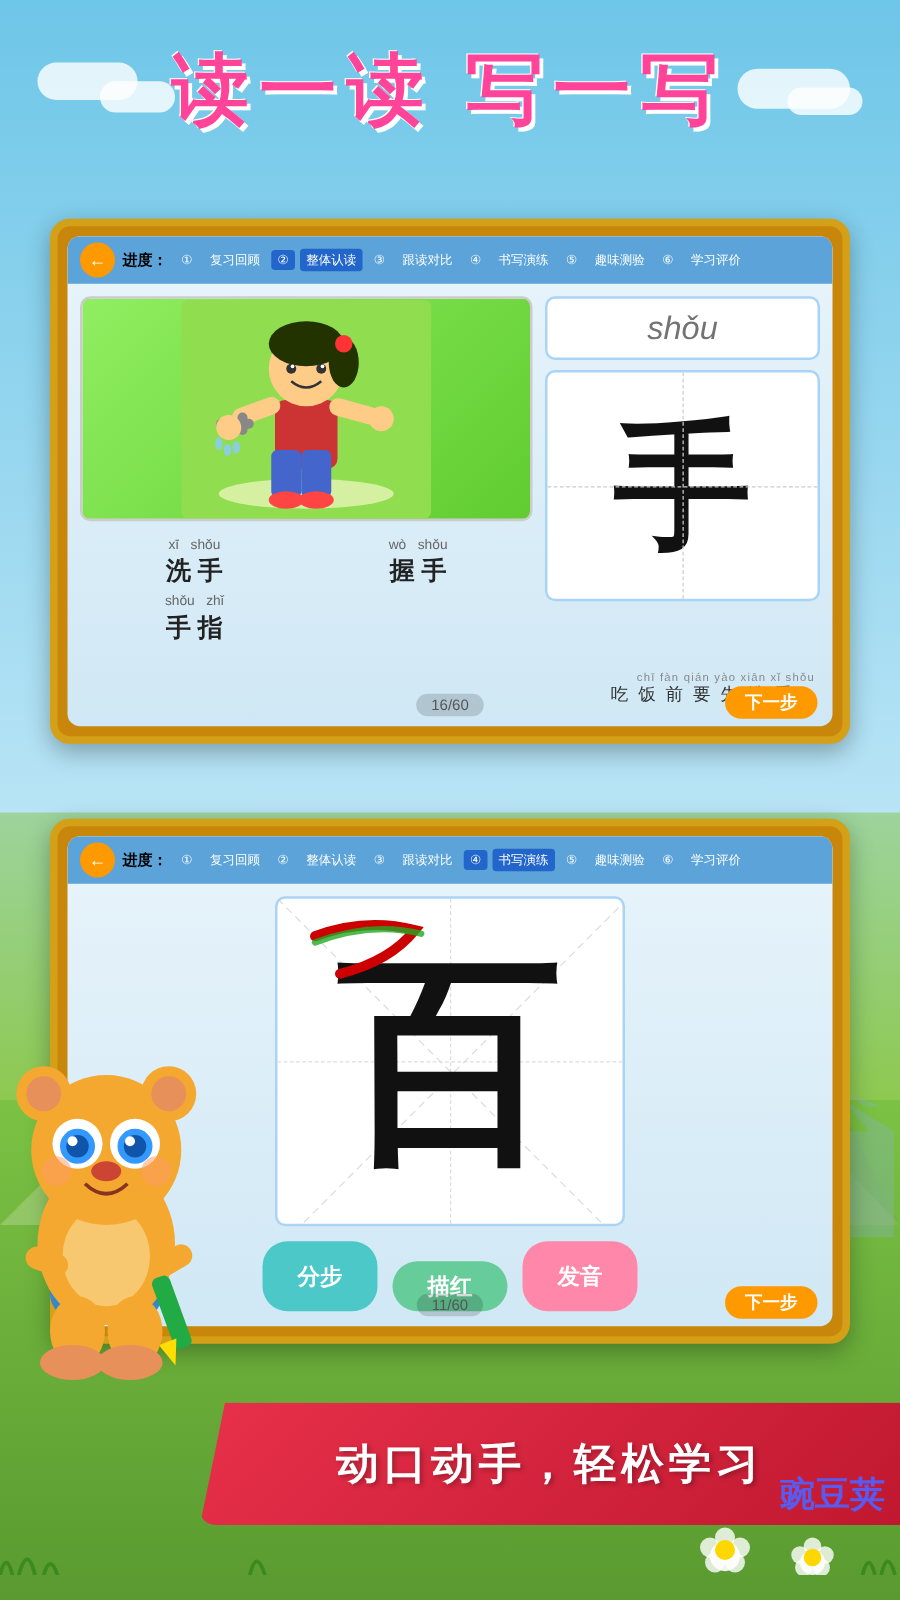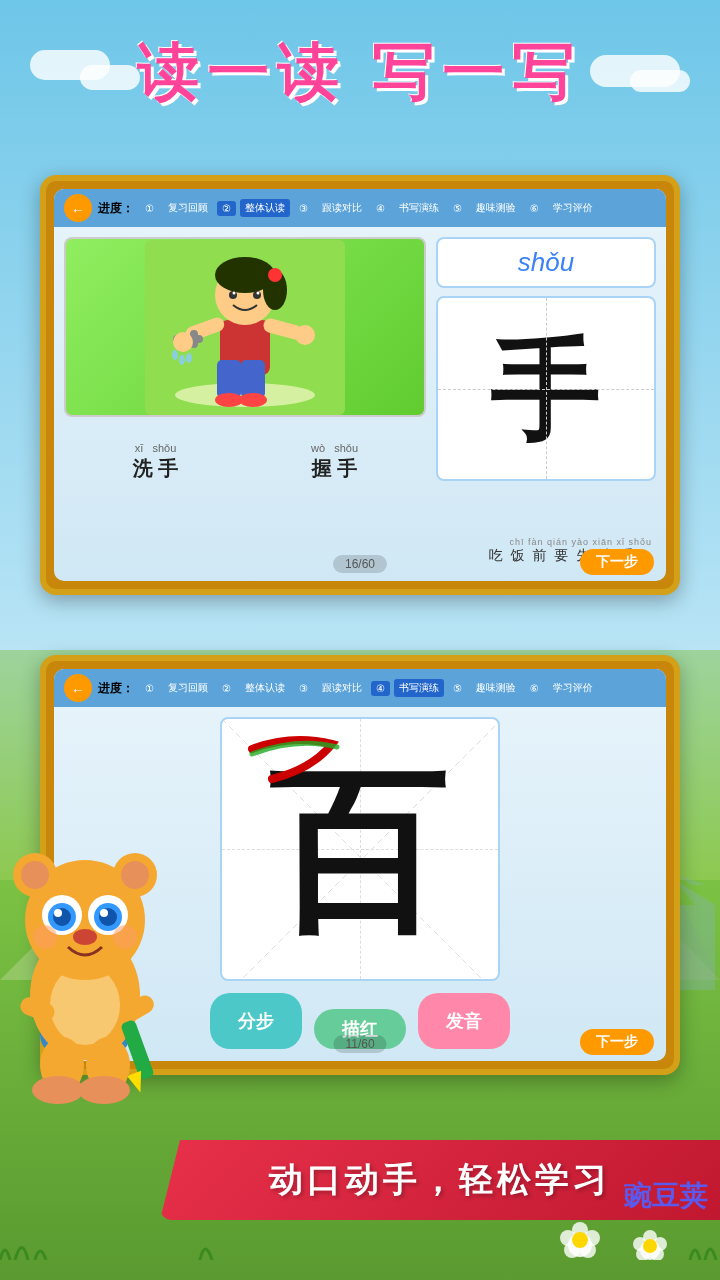--- a/index.html
+++ b/index.html
@@ -141,21 +141,21 @@
       display: flex;
       padding: 10px;
       gap: 10px;
       height: calc(100% - 40px);
     }
 
     .left-section {
       flex: 1;
       display: flex;
       flex-direction: column;
-      gap: 20px;
+      gap: 8px;
     }
 
     .character-image {
       background: linear-gradient(135deg, #90EE60 0%, #60CC30 100%);
       border-radius: 8px;
       border: 2px solid #ccc;
       height: 180px;
       display: flex;
       align-items: center;
       justify-content: center;
@@ -194,21 +194,21 @@
       gap: 8px;
     }
 
     .pinyin-box {
       background: white;
       border: 2px solid #aad4f5;
       border-radius: 8px;
       padding: 8px;
       text-align: center;
       font-size: 26px;
-      color: #3b82f6;
+      color: #737373;
       font-style: italic;
     }
 
     .character-box {
       background: white;
       border: 2px solid #aad4f5;
       border-radius: 8px;
       flex: 1;
       display: flex;
       align-items: center;
@@ -334,21 +334,21 @@
       height: 280px;
       z-index: 20;
     }
 
     
     .bottom-banner {
       position: absolute;
       bottom: 60px;
       left: 160px;
       right: 0;
-      height: 80px;
+      height: 98px;
       background: linear-gradient(135deg, #E8304A 0%, #C01830 100%);
       border-radius: 12px 0 0 12px;
       display: flex;
       align-items: center;
       justify-content: center;
       z-index: 15;
       clip-path: polygon(20px 0%, 100% 0%, 100% 100%, 0% 100%);
     }
 
     .bottom-banner-text {
@@ -499,20 +499,24 @@
 
         <div class="words-grid">
           <div class="word-item">
             <div class="word-pinyin">xī &nbsp; shǒu</div>
             <div class="word-text">洗 手</div>
           </div>
           <div class="word-item">
             <div class="word-pinyin">wò &nbsp; shǒu</div>
             <div class="word-text">握 手</div>
           </div>
+          <div class="word-item">
+            <div class="word-pinyin">shǒu &nbsp; zhǐ</div>
+            <div class="word-text">手 指</div>
+          </div>
         </div>
       </div>
 
       <div class="right-section">
         <div class="pinyin-box">shǒu</div>
         <div class="character-box">
 
           <div class="char-dashed-h"></div>
           <div class="char-dashed-v"></div>
           <span class="big-character">手</span>

